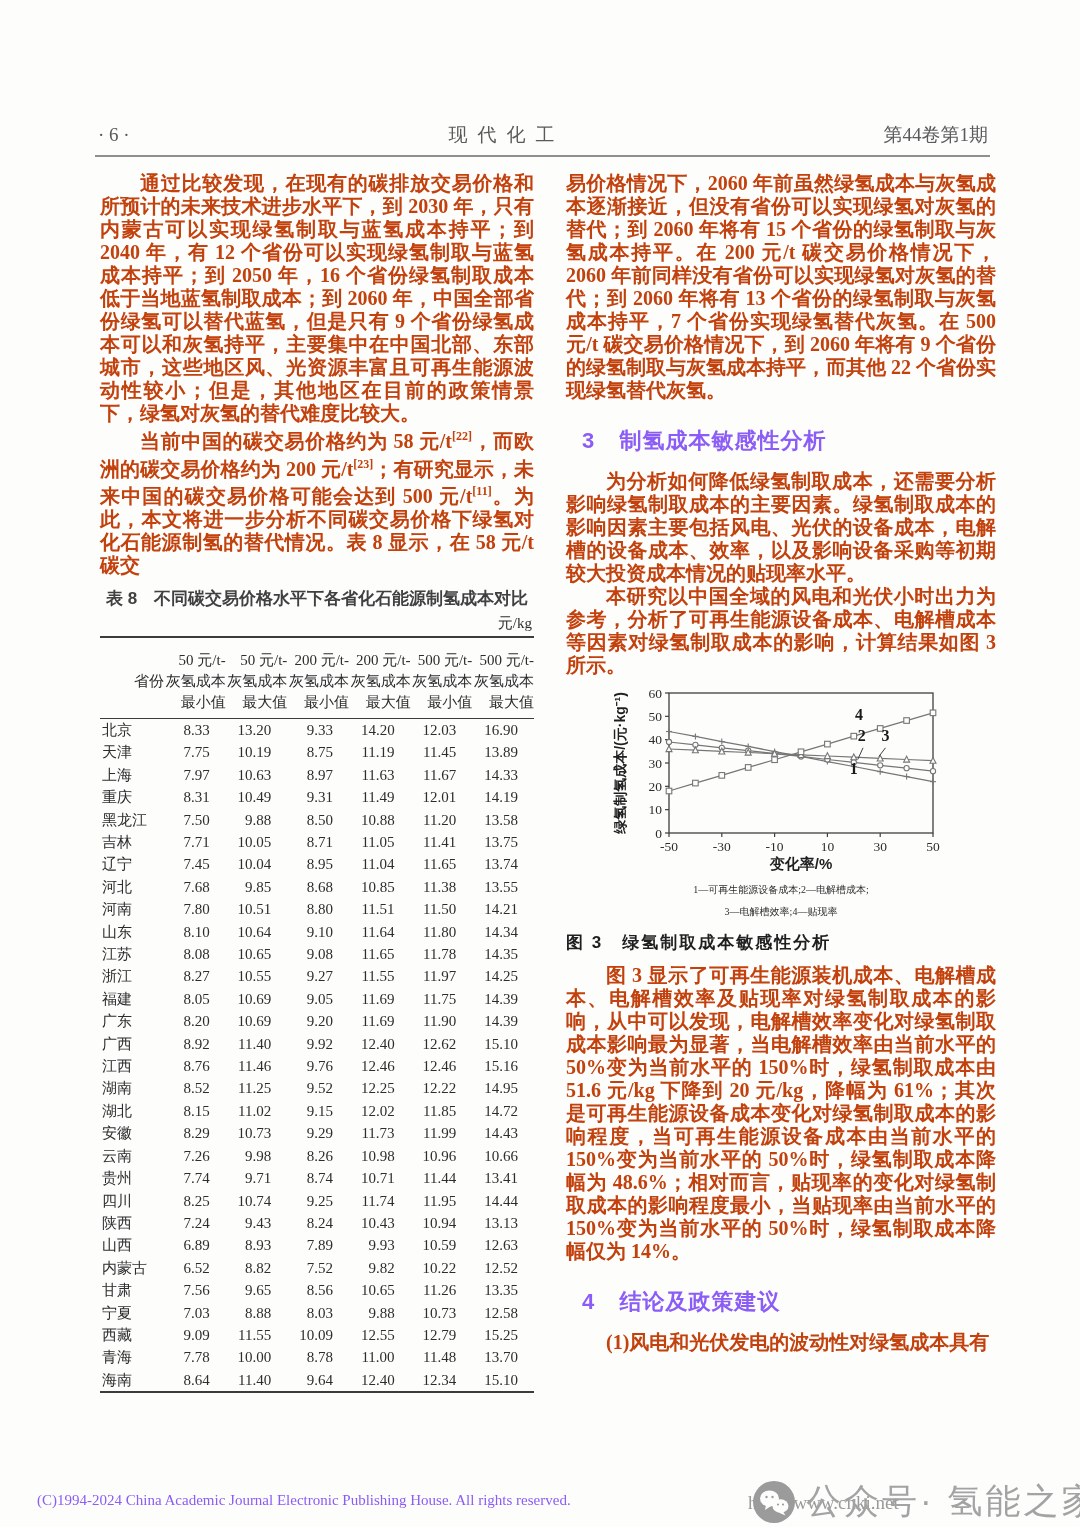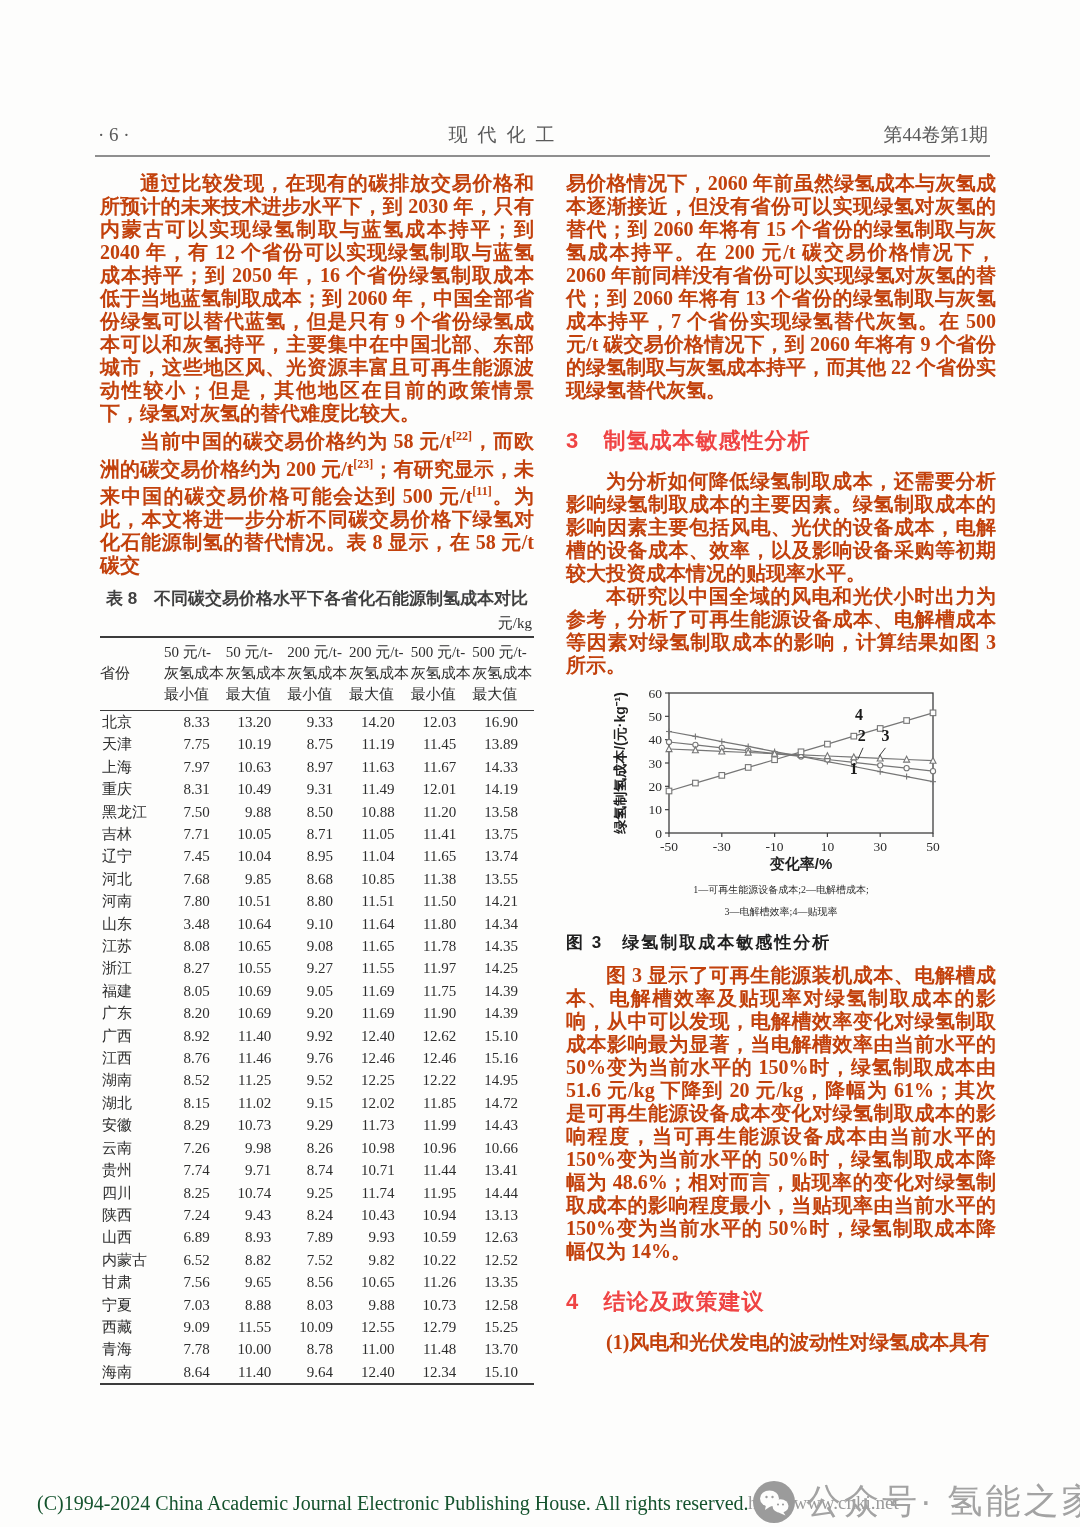--- a/index.html
+++ b/index.html
@@ -26,57 +26,57 @@
   .col-right { left:566px; width:430px; }
   p.body-par {
     font-size:20px; line-height:23px; text-align:justify;
     text-indent:2em; color:#c2410c;font-weight:bold;
   }
   p.no-indent { text-indent:0; }
   sup { font-size:12px; }
   
   h2.sec {
     font-family:"Liberation Sans","DejaVu Sans",sans-serif;
-    font-size:22px; font-weight:bold; color:#ef4444;
-    margin:24px 0 14px 0; letter-spacing:1px;
+    font-size:22px; font-weight:bold; color:#8b5cf6;
+    margin:24px 0 14px 16px; letter-spacing:1px;
   }
   h2.sec .sec-num { margin-right:1.1em; }
   
   .tbl-title {
     font-family:"Liberation Sans","DejaVu Sans",sans-serif;
     font-weight:bold; font-size:17px; text-align:center;
     margin-top:10px; color:#404040;
   }
   .tbl-unit { font-size:15px; text-align:right; margin:4px 2px 3px 0; }
   table.table8 {
     width:100%; border-collapse:collapse;
     border-top:2.5px solid #3c3c3c; border-bottom:2.5px solid #3c3c3c;
     font-size:15px;
   }
   table.table8 thead th {
     font-weight:normal; border-bottom:1.5px solid #3c3c3c;
-    padding:4px 0 5px 0; line-height:21px; text-align:left; vertical-align:middle;margin-top:30px;
+    padding:12px 0 5px 0; line-height:21px; text-align:right; vertical-align:middle;margin-top:30px;
   }
   table.table8 tbody td {
     line-height:22.4px; text-align:right; padding-right:16px;
     font-variant-numeric:tabular-nums; white-space:nowrap;
   }
   table.table8 tbody td.prov { text-align:left; padding:0 0 0 2px; }
   
   .figure-wrap { margin-top:6px; text-align:center; }
   .fig-legend { font-size:10px; line-height:22px; color:#2d2d2d; text-align:center; }
   .fig-caption {
     font-family:"Liberation Sans","DejaVu Sans",sans-serif;
     font-weight:bold; font-size:17px; text-align:left;
     margin:8px 0 10px 0; letter-spacing:2px; color:#1f1f1f;
   }
   
   .footer-copy {
     position:absolute; left:37px; top:1492px;
-    font-size:20px; color:#14532d; white-space:nowrap;font-family:Liberation Serif, serif;
+    font-size:15px; color:#8b5cf6; white-space:nowrap;font-family:Liberation Serif, serif;
   }
   .footer-url {
     position:absolute; left:748px; top:1492px;
     font-size:19px; color:#9a9a9a;
   }
   .watermark {
     position:absolute; left:752px; top:1478px; display:flex; align-items:center;
     color:#a3a3a3; z-index:3;
   }
   .watermark .wm-text {
@@ -219,21 +219,21 @@
             <td class="prov">河南</td>
             <td>7.80</td>
             <td>10.51</td>
             <td>8.80</td>
             <td>11.51</td>
             <td>11.50</td>
             <td>14.21</td>
           </tr>
           <tr>
             <td class="prov">山东</td>
-            <td>3.48</td>
+            <td>8.10</td>
             <td>10.64</td>
             <td>9.10</td>
             <td>11.64</td>
             <td>11.80</td>
             <td>14.34</td>
           </tr>
           <tr>
             <td class="prov">江苏</td>
             <td>8.08</td>
             <td>10.65</td>

